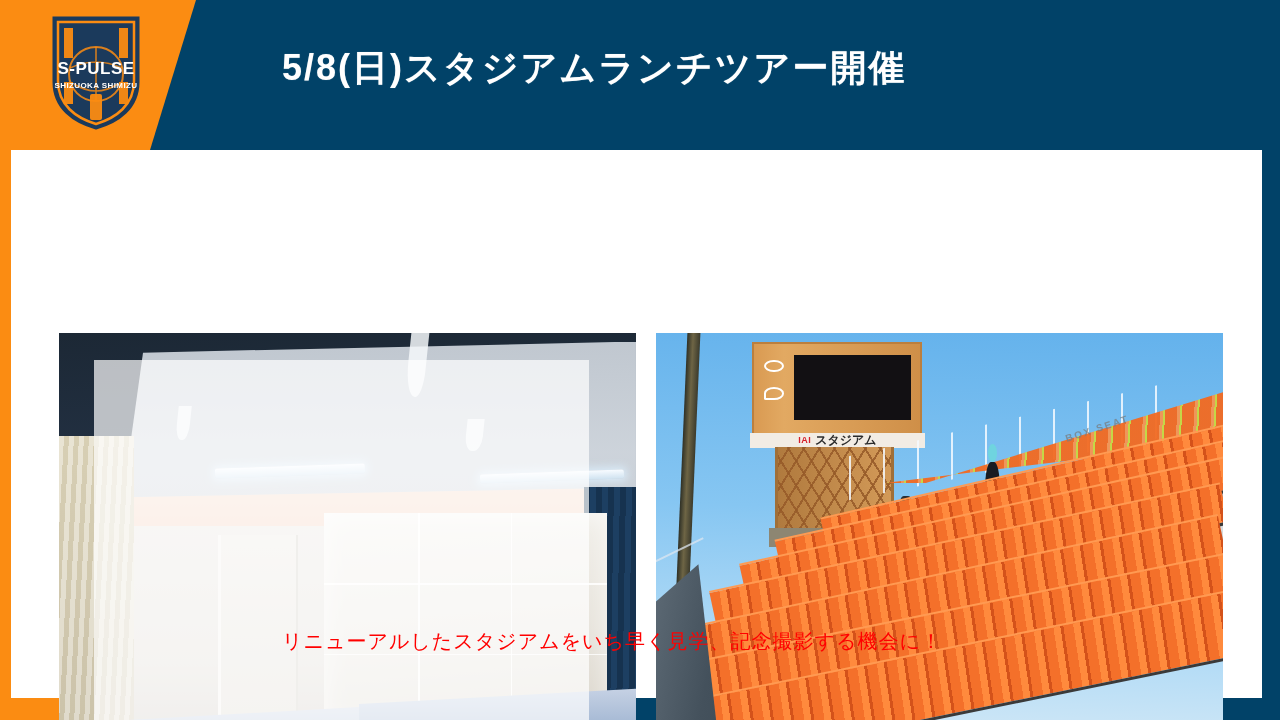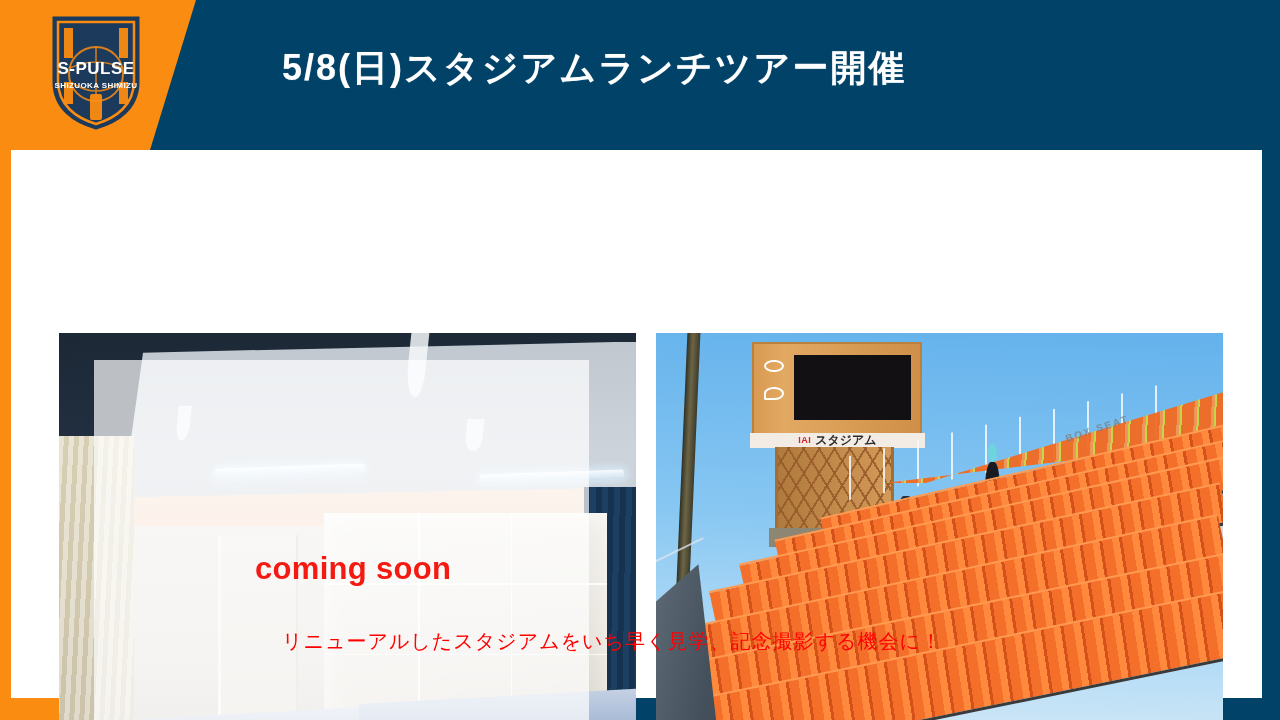--- a/index.html
+++ b/index.html
@@ -354,21 +354,20 @@
         <div class="room-sheet">
           <div class="room-sheet-grid"></div>
         </div>
         <div class="room-door"></div>
 
         <div class="room-tarpA"></div>
         <div class="room-tarpB"></div>
 
       </div>
       <div class="overlay-wash"></div>
-      <div class="coming-soon">coming soon</div>
     </div>
 
     <div class="photo photo-right">
       <div class="stad">
         <div class="stad-sky"></div>
         <div class="stad-mast"></div>
 
         <div class="board-box">
           <div class="board-screen"></div>
           <div class="board-ic1"></div>

